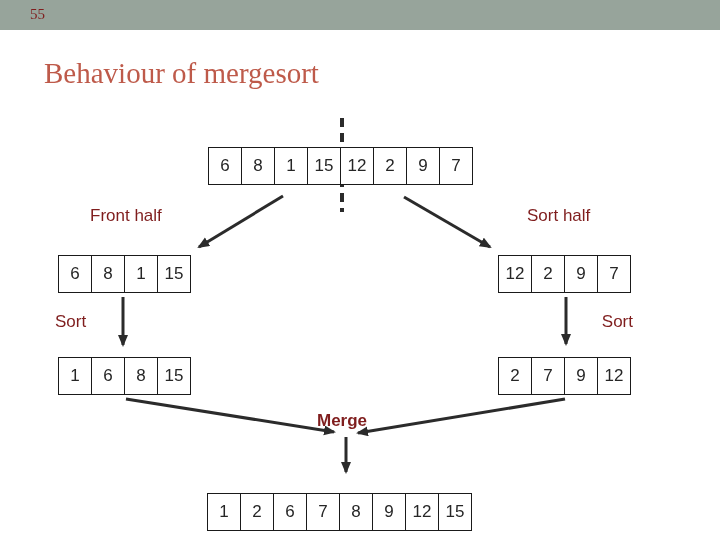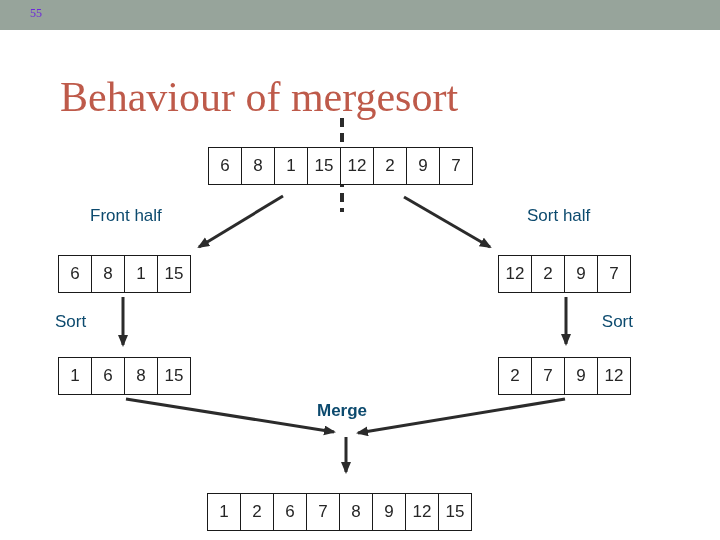--- a/index.html
+++ b/index.html
@@ -14,42 +14,42 @@
     font-family:"Liberation Sans",sans-serif;color:#262626;
   }
   .slide{position:relative;width:720px;height:540px;background:#ffffff;}
 
   .header-bar{
     position:absolute;left:0;top:0;width:720px;height:30px;
     background:var(--header-bar);
   }
   .page-num{
     position:absolute;left:30px;top:6px;
-    font-family:"Liberation Serif",serif;font-size:12px;color:#6d28d9;
+    font-family:"Liberation Serif",serif;font-size:15px;color:#7f1d1d;
   }
   .title{
-    position:absolute;left:44px;top:58px;margin:16px;
+    position:absolute;left:44px;top:58px;margin:0;
     font-family:"Liberation Serif",serif;font-weight:400;
-    font-size:42px;line-height:1.1;color:var(--title-color);
+    font-size:29px;line-height:1.1;color:var(--title-color);
     white-space:nowrap;
   }
 
   .array{
     position:absolute;display:flex;
   }
   .cell{
     width:34px;height:38px;margin-left:-1px;
     border:1px solid #1a1a1a;background:#ffffff;
     display:flex;align-items:center;justify-content:center;
     font-size:17px;color:#262626;
   }
   .cell:first-child{margin-left:0;}
 
   .dlabel{
-    position:absolute;font-size:17px;color:#0c4a6e;white-space:nowrap;
+    position:absolute;font-size:17px;color:#7f1d1d;white-space:nowrap;
   }
   .dlabel.bold{font-weight:700;}
 
   .overlay{
     position:absolute;left:0;top:0;width:720px;height:540px;
     pointer-events:none;
   }
   .overlay line{stroke:var(--ink);}
 </style>
 </head>
@@ -114,21 +114,21 @@
       <div class="cell">8</div>
       <div class="cell">15</div>
     </div>
   <div class="array" style="left:498px;top:357px">
       <div class="cell">2</div>
       <div class="cell">7</div>
       <div class="cell">9</div>
       <div class="cell">12</div>
     </div>
 
-  <div class="dlabel bold" style="left:317px;top:401px">Merge</div>
+  <div class="dlabel bold" style="left:317px;top:411px">Merge</div>
 
   <div class="array" style="left:207px;top:493px">
       <div class="cell">1</div>
       <div class="cell">2</div>
       <div class="cell">6</div>
       <div class="cell">7</div>
       <div class="cell">8</div>
       <div class="cell">9</div>
       <div class="cell">12</div>
       <div class="cell">15</div>

